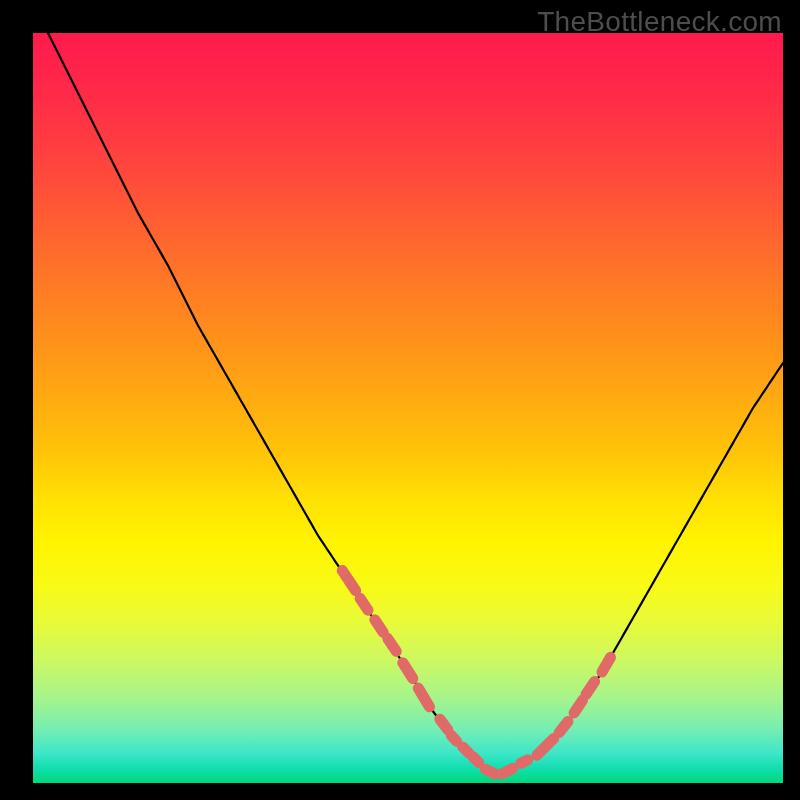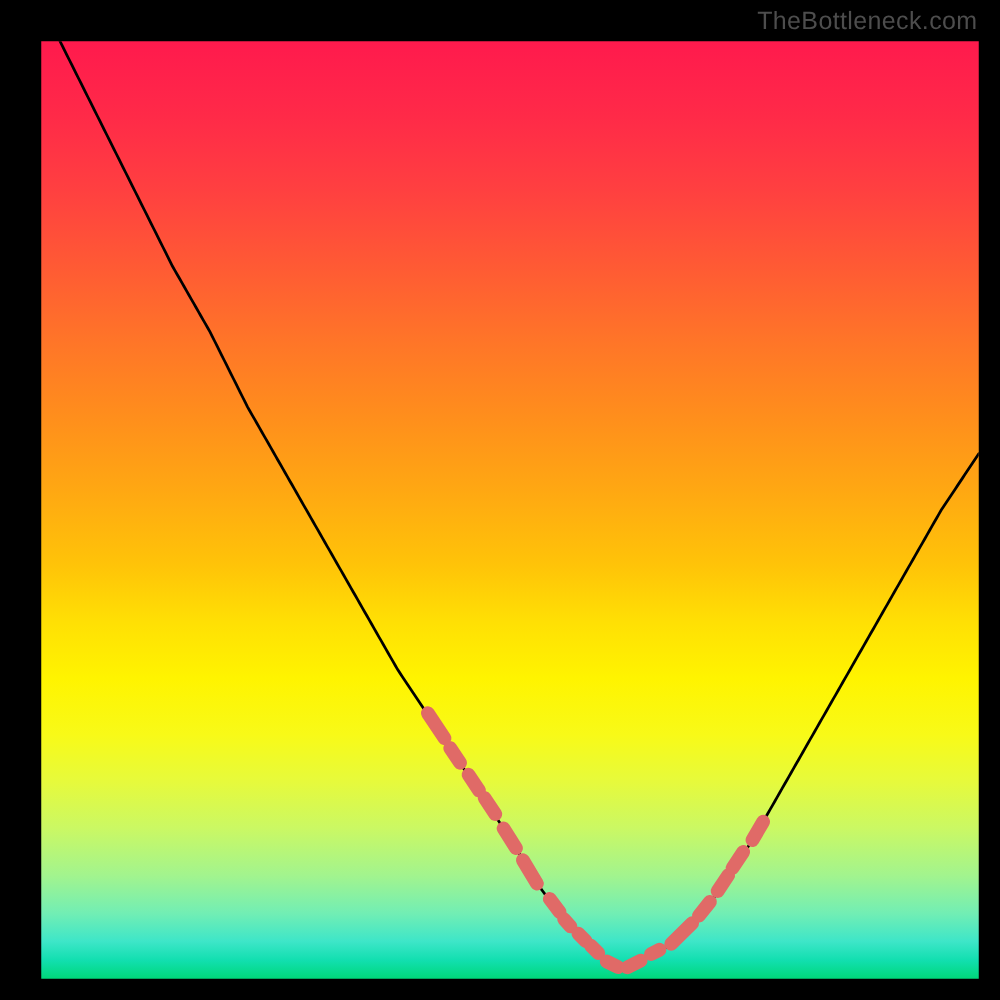--- a/index.html
+++ b/index.html
@@ -46,21 +46,21 @@
       #3ee6c8 96%,
       #12dfb0 98%,
       #00d87a 100%
     );
   }
   .watermark {
     position: absolute;
     top: 6px;
     right: 18px;
     color: #4d4d4d;
-    font-size: 20px;
+    font-size: 28px;
     font-weight: 400;
     letter-spacing: 0.3px;
     z-index: 30;
     user-select: none;
   }
   svg.curve {
     position: absolute;
     left: 0;
     top: 0;
     width: 750px;

